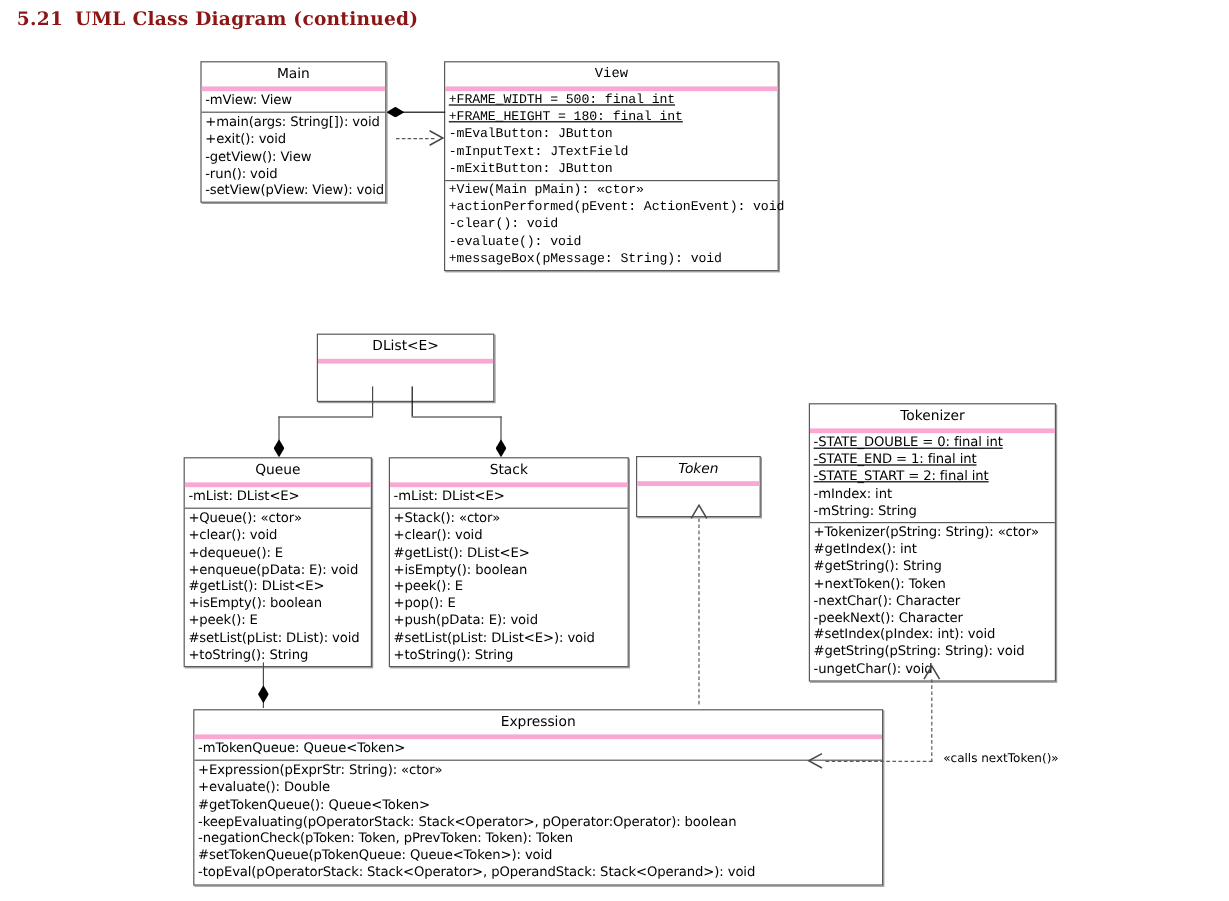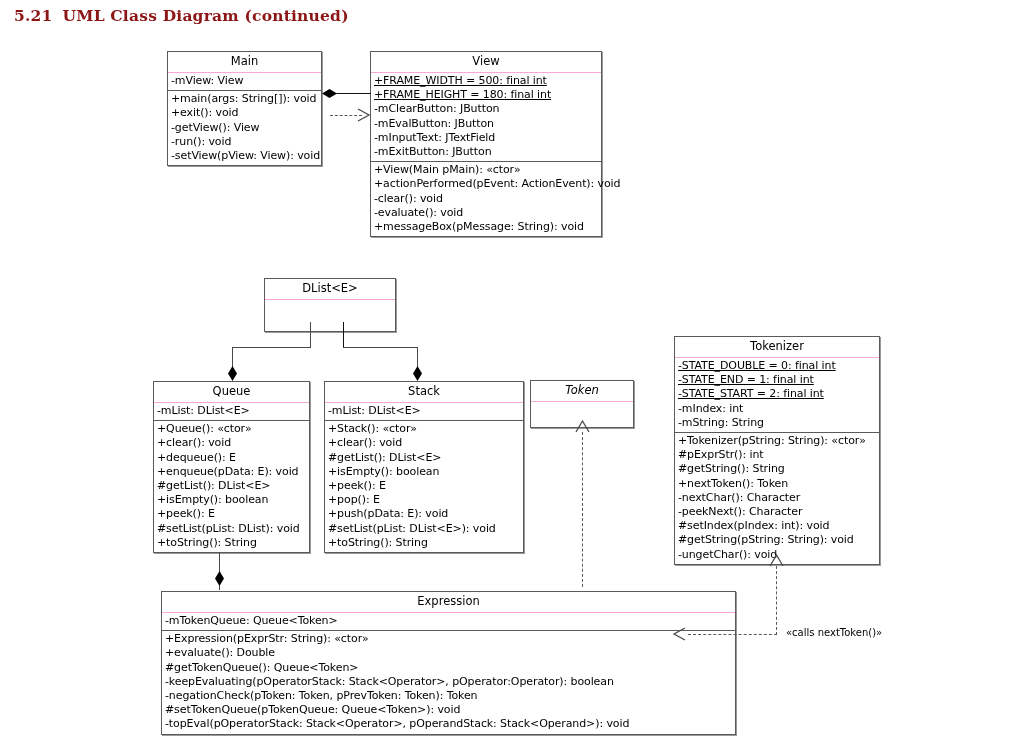--- a/index.html
+++ b/index.html
@@ -29,21 +29,21 @@
     box-sizing:border-box;
     background:#ffffff;
     border:1px solid #5a5a5a;
     box-shadow:1px 1px 0 0 #9a9a9a;
   }
   .uml-name{
     text-align:center;
     font-size:11.5px;
     line-height:15px;
     padding:2px 4px 3px 4px;
-    border-bottom:1px solid #f9a8d4;
+    border-bottom:4px solid #f9a8d4;
     white-space:nowrap;
   }
   .uml-name.italic{ font-style:italic; }
   .compartment{
     border-bottom:1px solid #5a5a5a;
     padding:1px 3px 2px 3px;
   }
   .compartment:last-child{ border-bottom:none; }
   .compartment.empty{ height:28px; }
   .member{
@@ -103,26 +103,25 @@
   </div>
   <div class="compartment">
     <div class="member">+main(args: String[]): void</div>
     <div class="member">+exit(): void</div>
     <div class="member">-getView(): View</div>
     <div class="member">-run(): void</div>
     <div class="member">-setView(pView: View): void</div>
   </div>
 </div>
 
-<div class="uml-class" id="cls-view" style="left:370px; top:51px; width:232px;">
+<div class="uml-class" id="cls-view" style="left:370px; top:51px; width:279px;font-family:Liberation Mono, monospace;">
   <div class="uml-name">View</div>
   <div class="compartment">
     <div class="member static">+FRAME_WIDTH = 500: final int</div>
     <div class="member static">+FRAME_HEIGHT = 180: final int</div>
-    <div class="member">-mClearButton: JButton</div>
     <div class="member">-mEvalButton: JButton</div>
     <div class="member">-mInputText: JTextField</div>
     <div class="member">-mExitButton: JButton</div>
   </div>
   <div class="compartment">
     <div class="member">+View(Main pMain): «ctor»</div>
     <div class="member">+actionPerformed(pEvent: ActionEvent): void</div>
     <div class="member">-clear(): void</div>
     <div class="member">-evaluate(): void</div>
     <div class="member">+messageBox(pMessage: String): void</div>
@@ -132,21 +131,21 @@
 <div class="conn h dark" style="left:331px; top:93px; width:40px;"></div>
 <div class="diamond horiz" style="left:322px; top:89px;"></div>
 
 <div class="dash-h" style="left:330px; top:115px; width:32px;"></div>
 <div class="arrow-open" style="left:357px; top:109px;">
   <svg width="14" height="13" viewBox="0 0 14 13">
     <path d="M1 0 L12 6 L1 12" fill="none" stroke="#4a4a4a" stroke-width="1.3"></path>
   </svg>
 </div>
 
-<div class="uml-class" id="cls-dlist" style="left:264px; top:278px; width:132px;">
+<div class="uml-class" id="cls-dlist" style="left:264px; top:278px; width:148px;">
   <div class="uml-name">DList&lt;E&gt;</div>
   <div class="compartment empty"></div>
 </div>
 
 <div class="conn v" style="left:310px; top:322px; height:25px;"></div>
 <div class="conn h" style="left:232px; top:347px; width:79px;"></div>
 <div class="conn v" style="left:232px; top:347px; height:24px;"></div>
 <div class="diamond" style="left:228px; top:366px;"></div>
 
 <div class="conn v dark" style="left:343px; top:322px; height:25px;"></div>
@@ -206,21 +205,21 @@
   <div class="uml-name">Tokenizer</div>
   <div class="compartment">
     <div class="member static">-STATE_DOUBLE = 0: final int</div>
     <div class="member static">-STATE_END = 1: final int</div>
     <div class="member static">-STATE_START = 2: final int</div>
     <div class="member">-mIndex: int</div>
     <div class="member">-mString: String</div>
   </div>
   <div class="compartment">
     <div class="member">+Tokenizer(pString: String): «ctor»</div>
-    <div class="member">#pExprStr(): int</div>
+    <div class="member">#getIndex(): int</div>
     <div class="member">#getString(): String</div>
     <div class="member">+nextToken(): Token</div>
     <div class="member">-nextChar(): Character</div>
     <div class="member">-peekNext(): Character</div>
     <div class="member">#setIndex(pIndex: int): void</div>
     <div class="member">#getString(pString: String): void</div>
     <div class="member">-ungetChar(): void</div>
   </div>
 </div>
 

